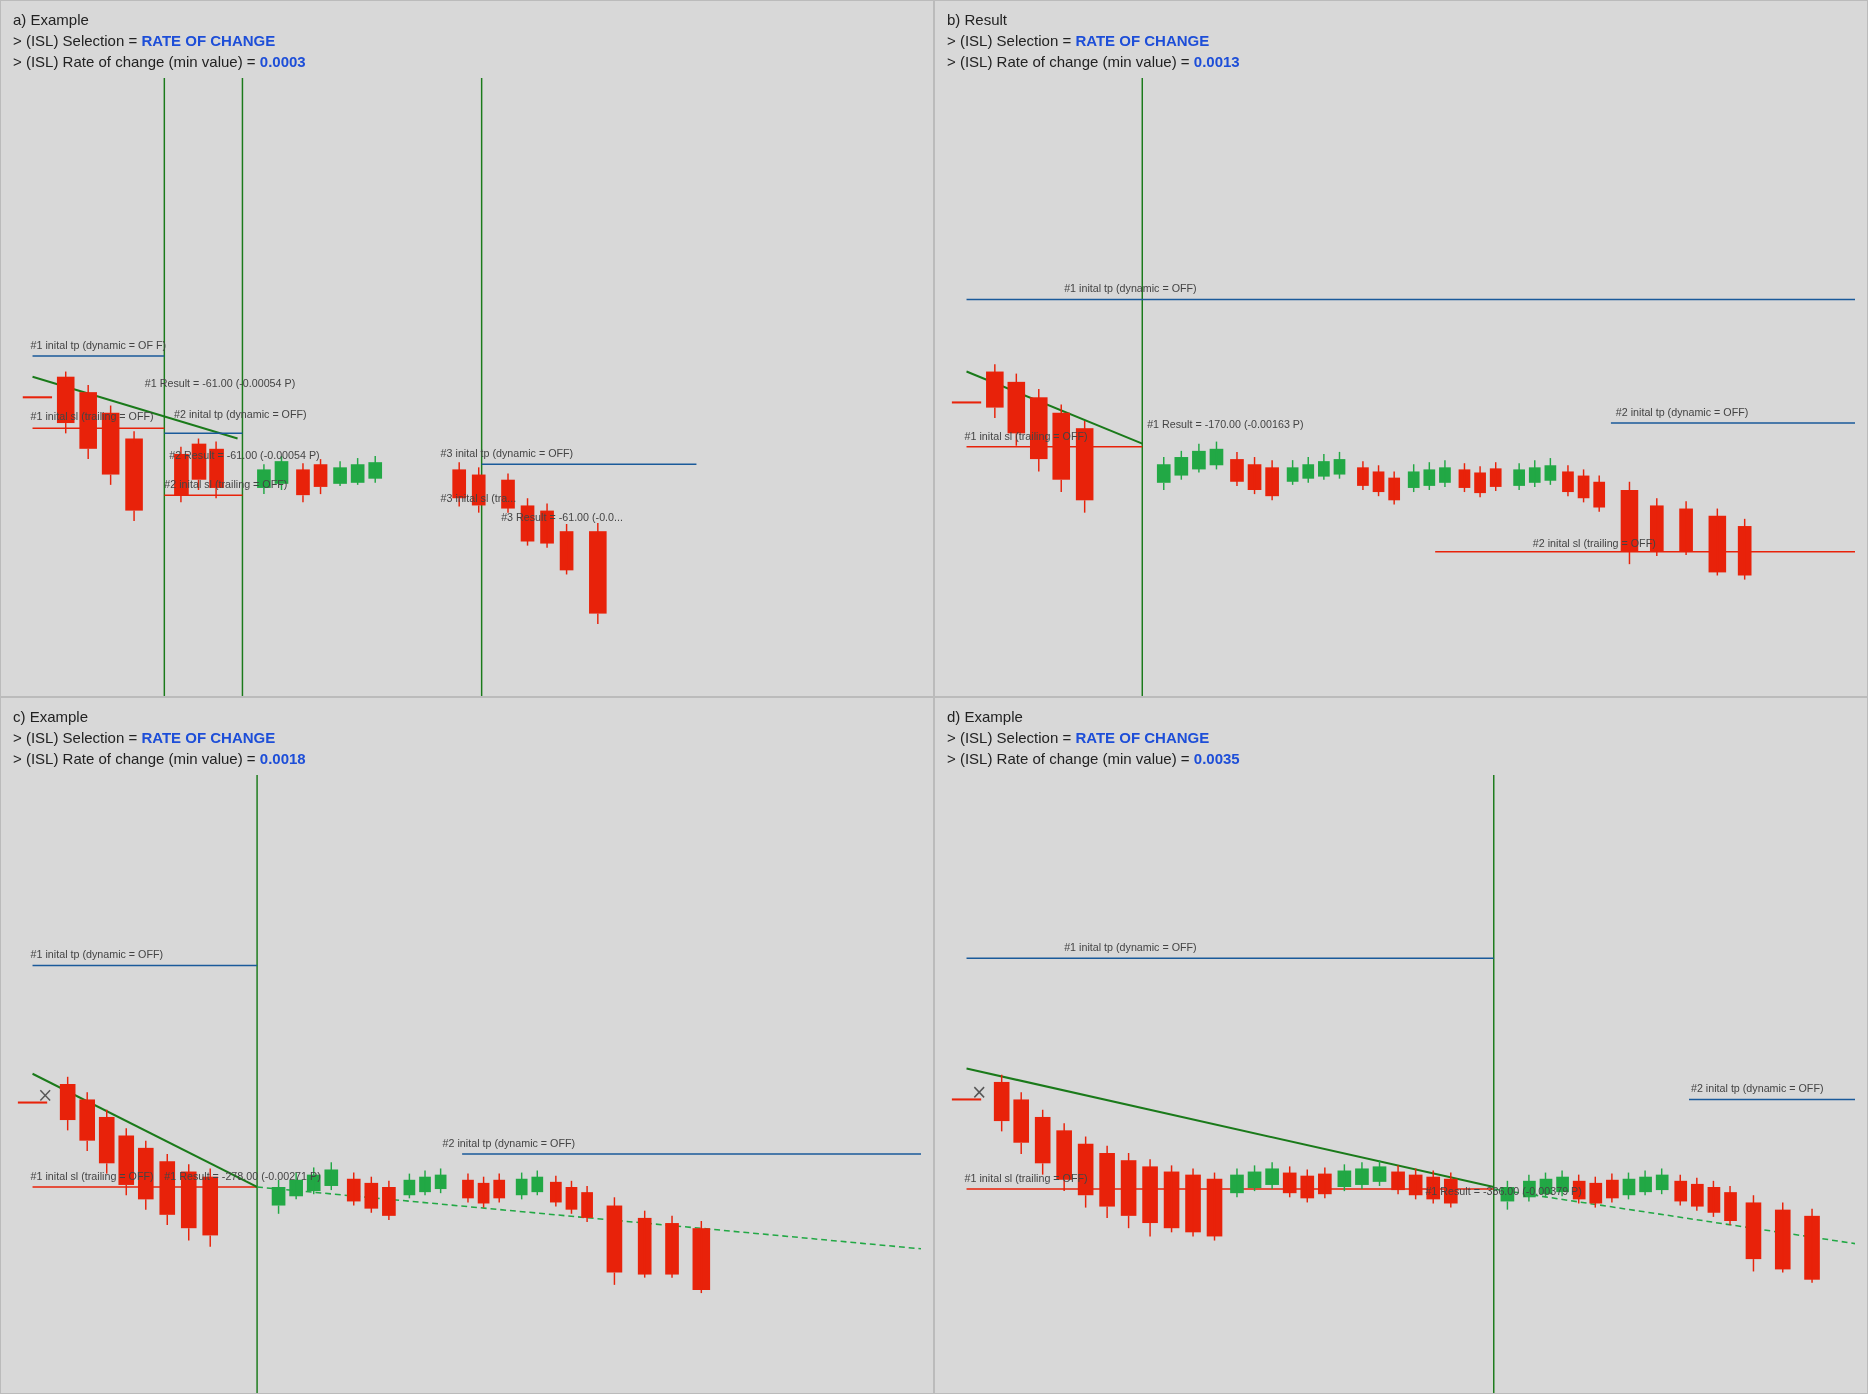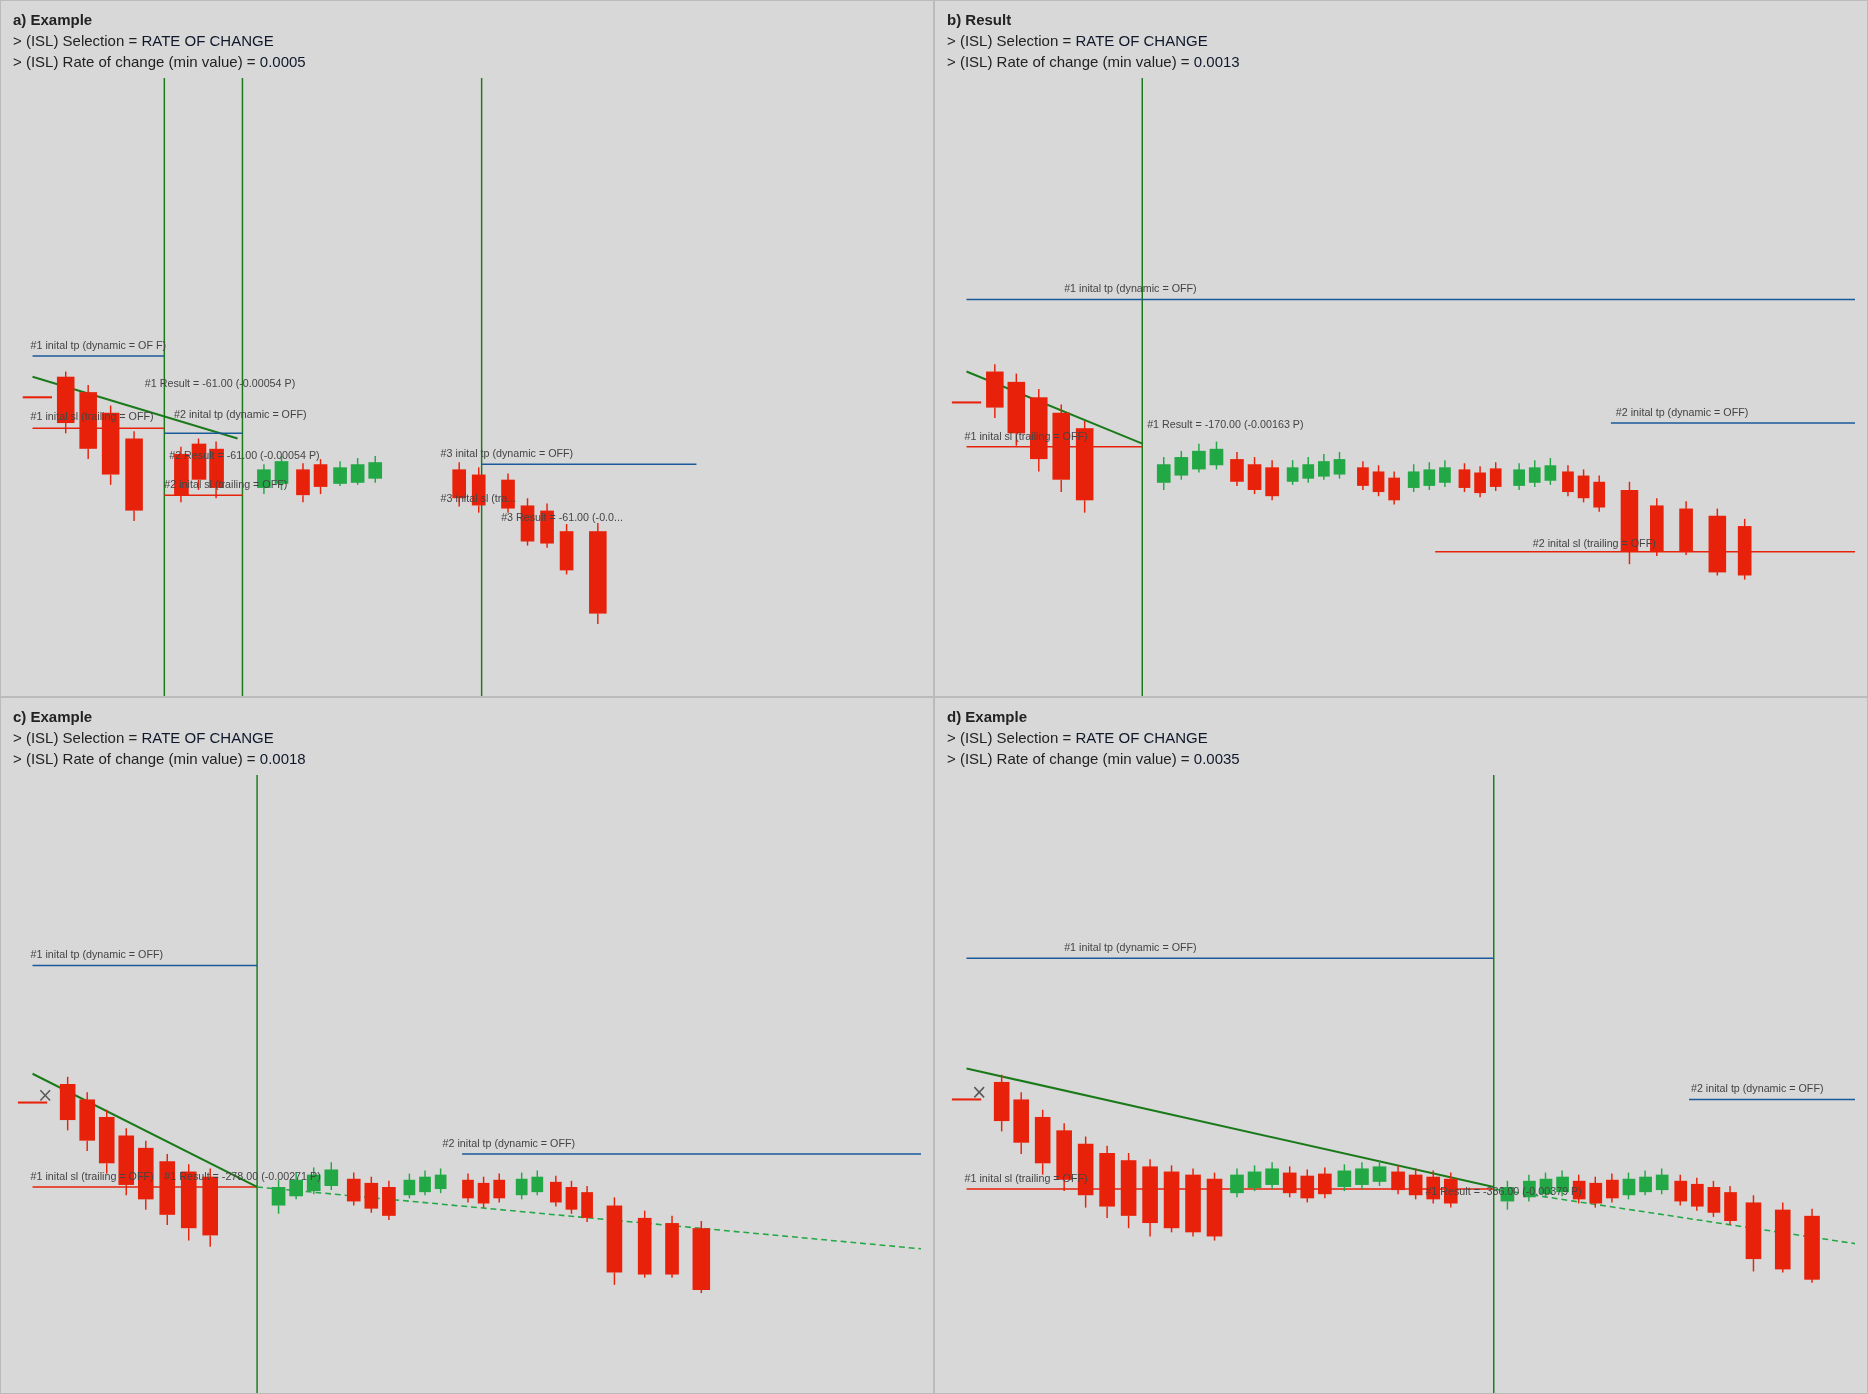--- a/index.html
+++ b/index.html
@@ -25,24 +25,24 @@
       flex-direction: column;
       padding: 8px 12px 0 12px;
     }
     .panel-header {
       font-size: 15px;
       color: #222;
       margin-bottom: 2px;
       line-height: 1.4;
     }
     .panel-label {
-      font-weight: bold;
+      font-weight: normal;
       color: #222;
     }
-    .red-text { color: #0f172a; font-weight: normal; }
+    .red-text { color: #1d4ed8; font-weight: bold; }
     .chart-area {
       flex: 1;
       position: relative;
       background: #5eead4;
       overflow: hidden;
       margin-top: 4px;
     }
     svg.chart-svg {
       width: 100%;
       height: 100%;
@@ -50,21 +50,21 @@
   </style>
 </head>
 <body>
 
 <div class="grid">
 
   <div class="panel">
     <div class="panel-header">
       <span class="panel-label">a) Example</span><br>
       <span>&gt; (ISL) Selection = </span><span class="red-text">RATE OF CHANGE</span><br>
-      <span>&gt; (ISL) Rate of change (min value) = </span><span class="red-text">0.0005</span>
+      <span>&gt; (ISL) Rate of change (min value) = </span><span class="red-text">0.0003</span>
     </div>
     <div class="chart-area">
       <svg class="chart-svg" viewBox="0 0 930 600" preserveAspectRatio="none">
 
         <rect width="930" height="600" fill="#d8d8d8"></rect>
 
         <line x1="155" y1="0" x2="155" y2="600" stroke="#1a7a1a" stroke-width="1.5"></line>
         <line x1="235" y1="0" x2="235" y2="600" stroke="#1a7a1a" stroke-width="1.5"></line>
         <line x1="480" y1="0" x2="480" y2="600" stroke="#1a7a1a" stroke-width="1.5"></line>
 

